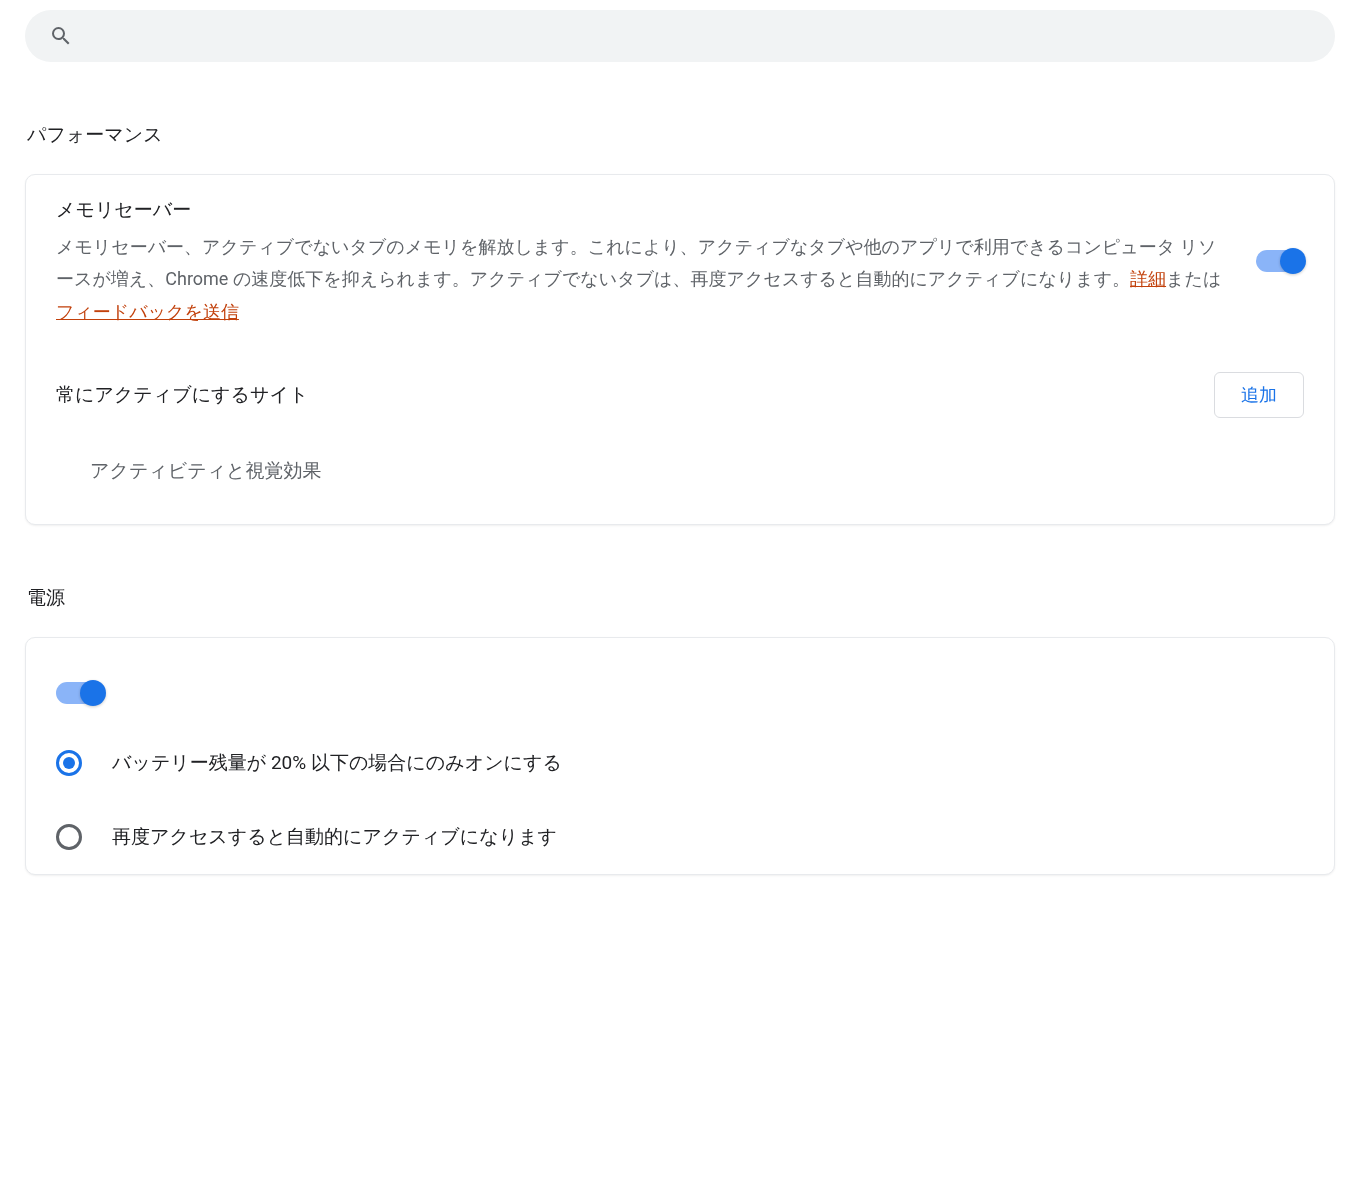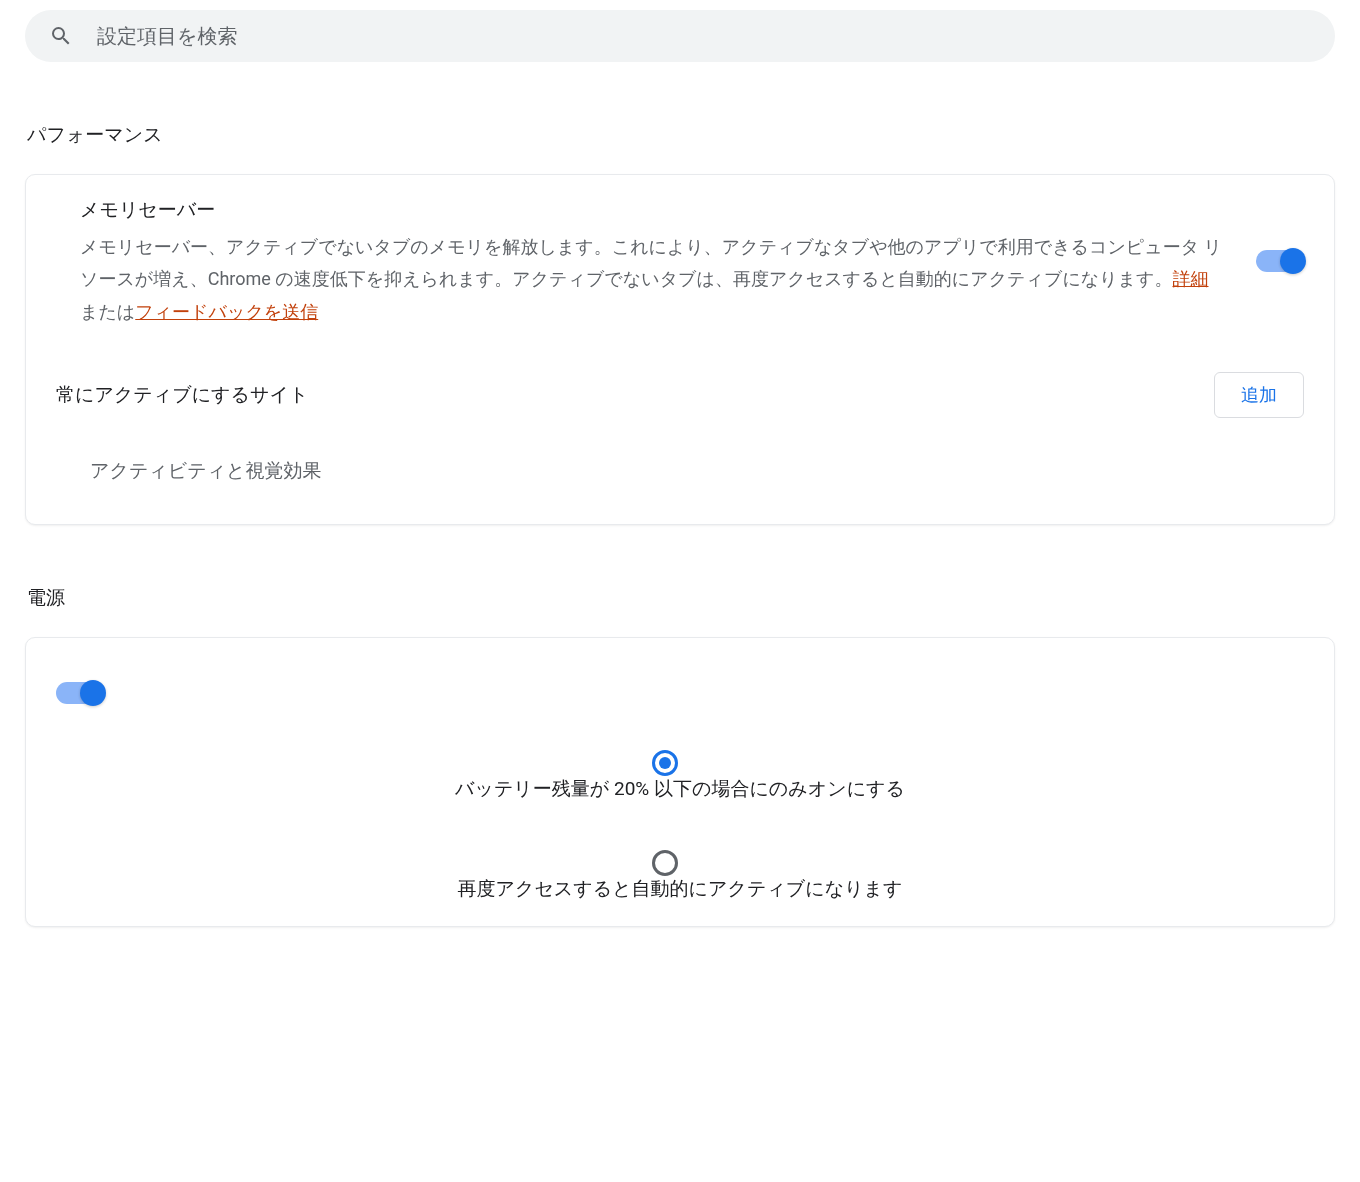--- a/index.html
+++ b/index.html
@@ -61,21 +61,20 @@
     }
     .card-row {
       display: flex;
       align-items: flex-start;
       padding: 22px 30px;
       justify-content: space-between;
     }
     .card-text {
       flex: 1;
       margin-right: 30px;
-      margin-left: 24px;
     }
     .card-heading {
       font-size: 19px;
       font-weight: 400;
       color: #202124;
       margin-bottom: 8px;
     }
     .card-desc {
       font-size: 18px;
       line-height: 1.8;
@@ -130,21 +129,20 @@
       font-size: 19px;
       color: #5f6368;
     }
     .energy-toggle {
       margin-top: 22px;
     }
     .radio-row {
       display: flex;
       align-items: center;
       padding: 24px 30px;
-      flex-direction: column;
     }
     .radio {
       width: 26px;
       height: 26px;
       border-radius: 50%;
       margin-right: 30px;
       flex-shrink: 0;
       position: relative;
       cursor: pointer;
     }
@@ -172,21 +170,20 @@
   </style>
 </head>
 <body>
 
 <div class="search-bar">
   <span class="search-icon">
     <svg viewBox="0 0 24 24" width="24" height="24">
       <path d="M15.5 14h-.79l-.28-.27A6.471 6.471 0 0 0 16 9.5 6.5 6.5 0 1 0 9.5 16c1.61 0 3.09-.59 4.23-1.57l.27.28v.79l5 4.99L20.49 19l-4.99-5zm-6 0C7.01 14 5 11.99 5 9.5S7.01 5 9.5 5 14 7.01 14 9.5 11.99 14 9.5 14z"></path>
     </svg>
   </span>
-  <input type="text" class="search-input" placeholder="設定項目を検索" style="">
 </div>
 
 <div class="section-title">パフォーマンス</div>
 
 <div class="card">
   <div class="card-row">
     <div class="card-text">
       <div class="card-heading">メモリセーバー</div>
       <div class="card-desc">
         <span>メモリセーバー、アクティブでないタブのメモリを解放します。これにより、アクティブなタブや他のアプリで利用できるコンピュータ リソースが増え、Chrome の速度低下を抑えられます。アクティブでないタブは、再度アクセスすると自動的にアクティブになります。</span><span class="link">詳細</span><span>または</span><span class="link">フィードバックを送信</span>

